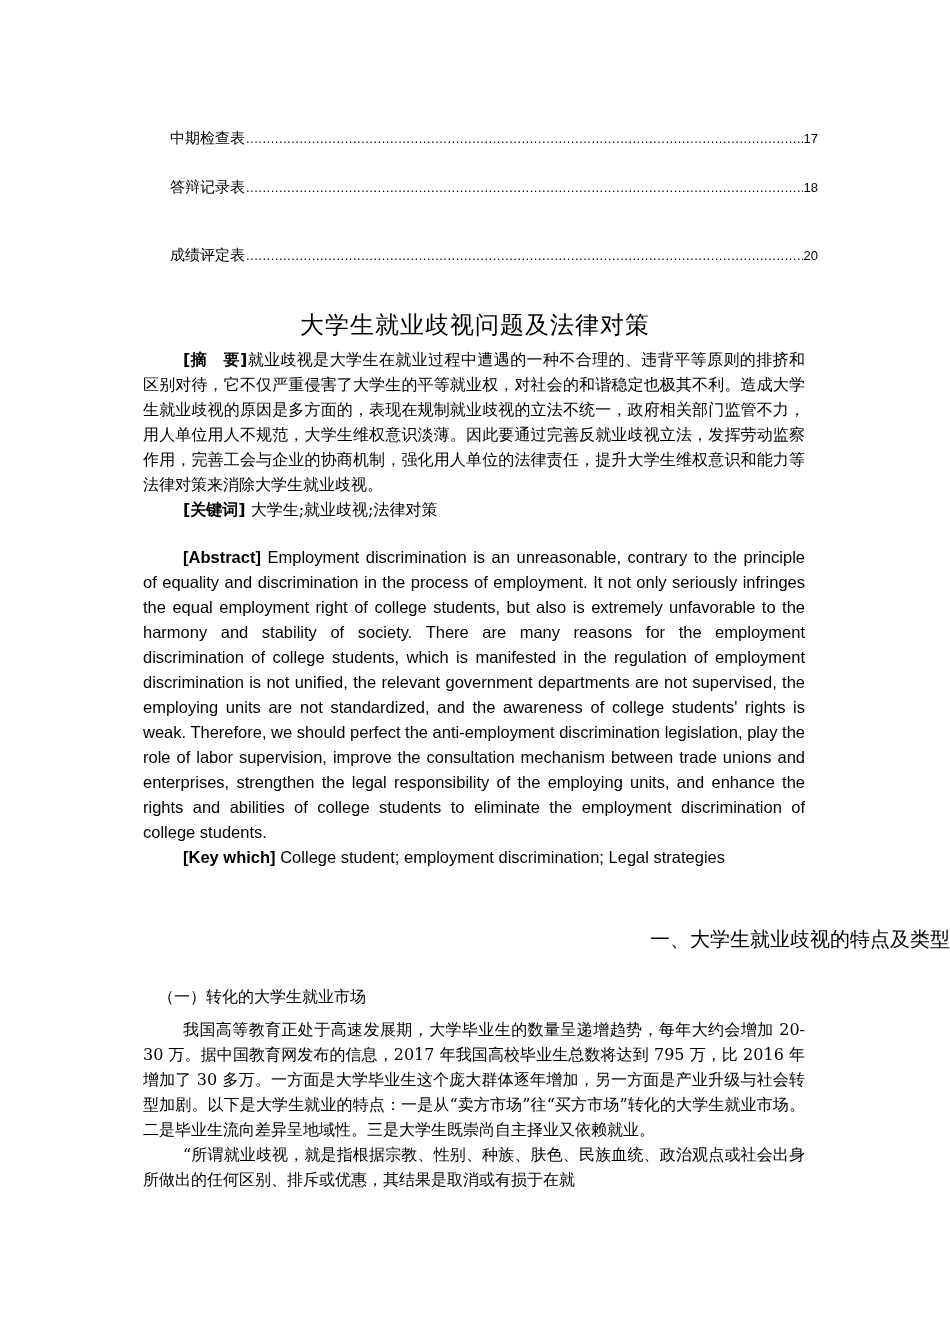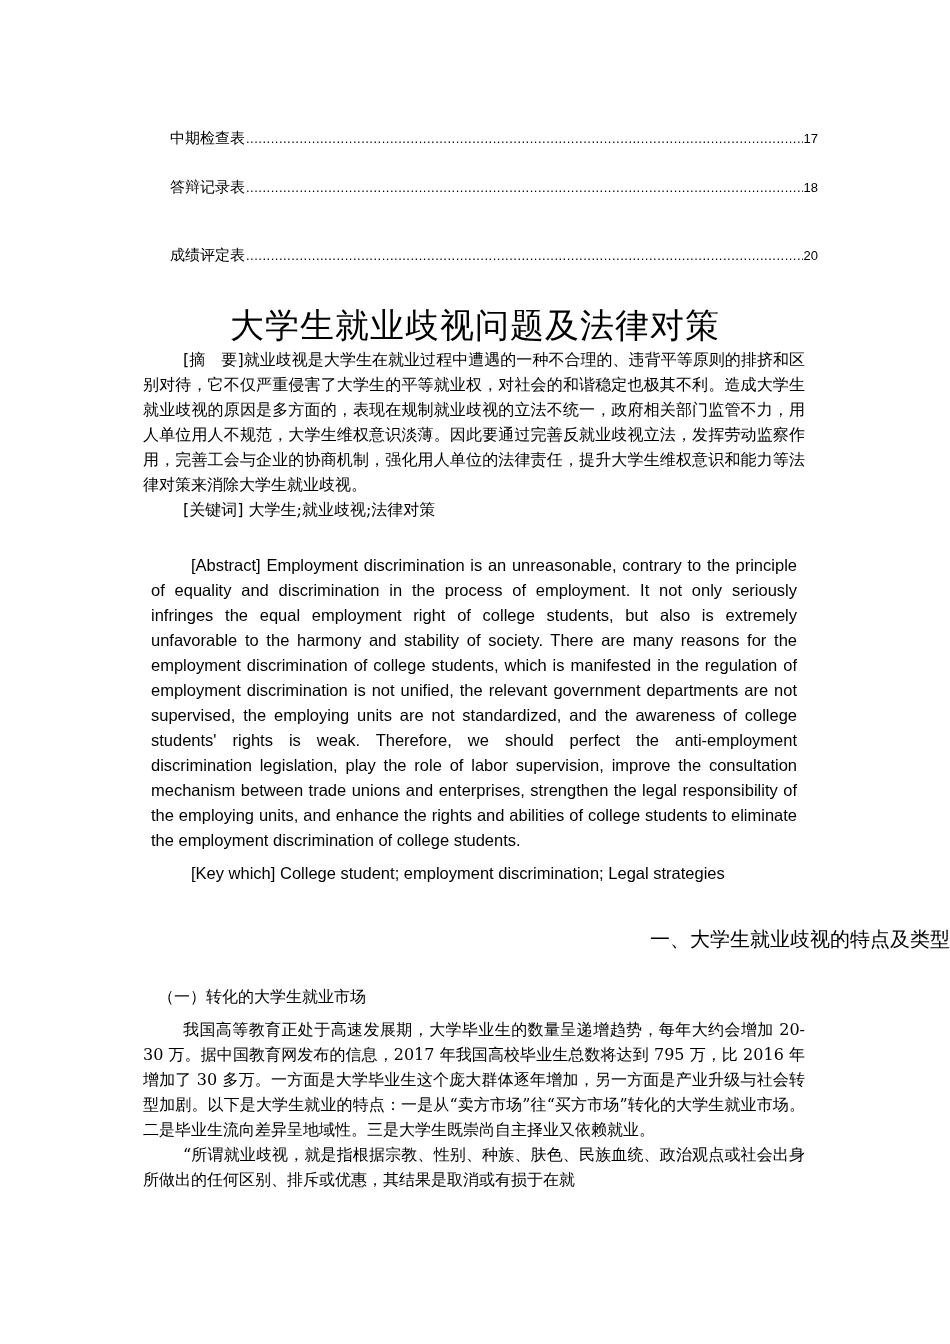--- a/index.html
+++ b/index.html
@@ -8,27 +8,27 @@
 
   .toc { position: absolute; left: 170px; width: 648px; }
   .toc-row { position: absolute; left: 0; width: 648px; height: 22px; display: flex; align-items: baseline;
              font-family: "DejaVu Serif", serif; font-size: 15px; line-height: 22px; }
   .toc-row .lbl { white-space: nowrap; }
   .toc-row .dots { flex: 1; overflow: hidden; white-space: nowrap; font-family: "Liberation Sans", sans-serif;
                    font-size: 13px; letter-spacing: 0.5px; margin: 0 1px; }
   .toc-row .pg { white-space: nowrap; font-family: "Liberation Sans", sans-serif; font-size: 13px; }
 
   .title { position: absolute; left: 0; width: 950px; top: 300px; text-align: center;
-           font-family: "DejaVu Sans", sans-serif; font-size: 34px; line-height: 50px; font-weight: normal; letter-spacing: 1px; }
+           font-family: "DejaVu Sans", sans-serif; font-size: 24px; line-height: 50px; font-weight: normal; letter-spacing: 1px; }
 
   .block { position: absolute; left: 143px; width: 662px; }
   .cn { font-family: "DejaVu Serif", serif; font-size: 16px; line-height: 25px; text-align: justify; margin: 0; }
-  .en { font-family: "Liberation Sans", sans-serif; font-size: 16.5px; line-height: 25px; text-align: justify; margin: 8px; }
+  .en { font-family: "Liberation Sans", sans-serif; font-size: 16.5px; line-height: 25px; text-align: justify; margin: 0; }
   .indent { text-indent: 40px; }
-  .bold { font-weight: normal; font-family: "DejaVu Sans", sans-serif; }
+  .bold { font-weight: bold; font-family: "DejaVu Sans", sans-serif; }
   .en .bold { font-family: "Liberation Sans", sans-serif; }
 
   .h1 { position: absolute; left: 0; width: 950px; top: 924px; text-align: right;
         font-family: "DejaVu Sans", sans-serif; font-size: 20px; line-height: 30px; }
   .h2 { position: absolute; left: 158px; top: 984px; font-family: "DejaVu Sans", sans-serif; font-size: 16px; line-height: 26px; }
 </style>
 </head>
 <body>
 
 <div class="page">

